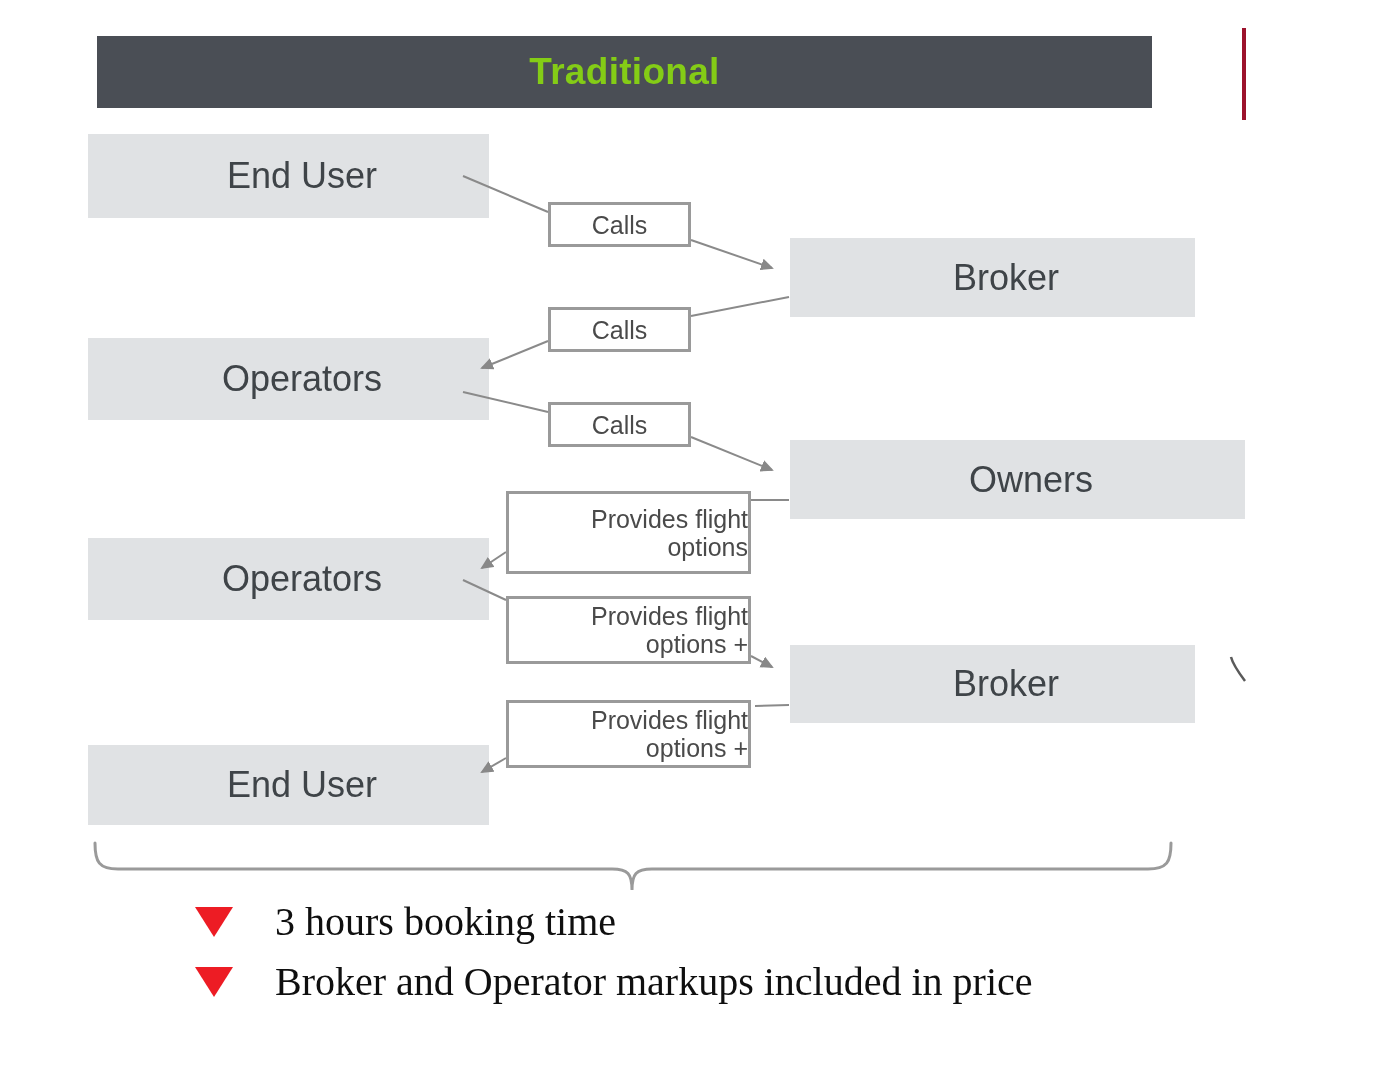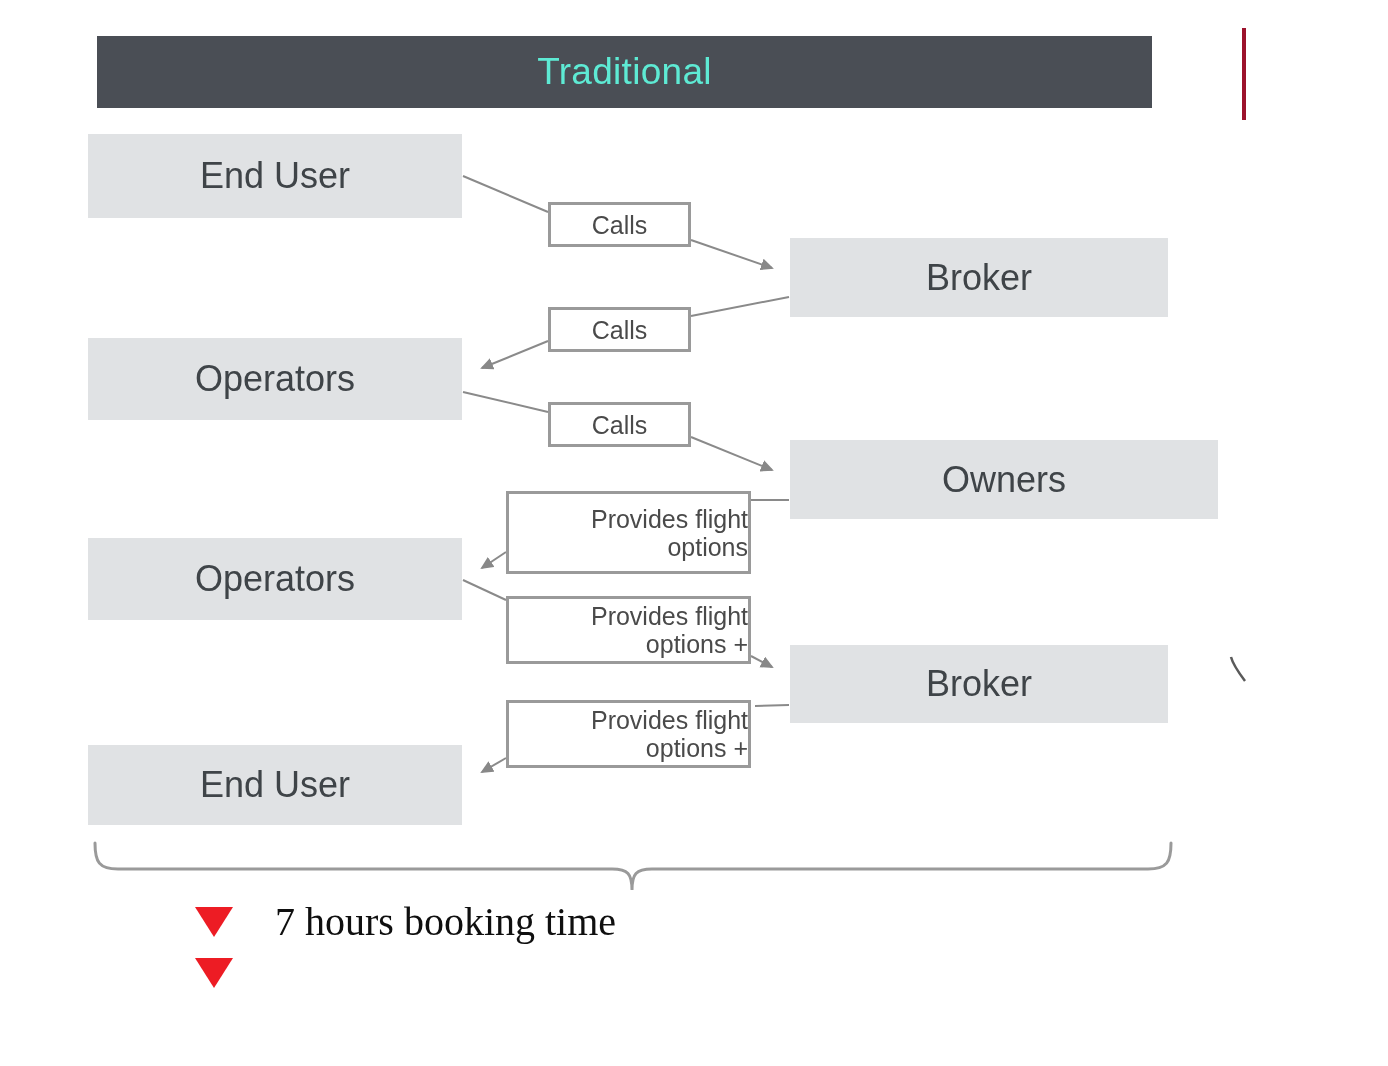--- a/index.html
+++ b/index.html
@@ -24,38 +24,39 @@
     left: 97px;
     top: 36px;
     width: 1055px;
     height: 72px;
     background: #4a4e55;
     display: flex;
     align-items: center;
     justify-content: center;
   }
   .title-bar .title-text {
-    color: #5eead4;
+    color: #84cc16;
     font-size: 37px;
-    font-weight: 400;
+    font-weight: 700;
     letter-spacing: 0.3px;
     font-family: "Liberation Sans", sans-serif;
   }
 
   
   .node {
     position: absolute;
     background: #e0e2e4;
     display: flex;
     align-items: center;
     justify-content: center;
     color: #3f4448;
     font-size: 36px;
     font-family: "Liberation Sans", sans-serif;
     font-weight: 400;
+    padding-left: 27px;
   }
 
   
   .edge-label {
     position: absolute;
     background: #ffffff;
     border: 3px solid #9a9a9a;
     display: flex;
     align-items: center;
     justify-content: center;
@@ -233,20 +234,21 @@
     <span>Provides flight options +</span>
   </div>
 
   <div class="edge-label" style="left:506px; top:700px; width:245px; height:68px;">
     <span>Provides flight options +</span>
   </div>
 
   <div class="bullets">
     <div class="bullet-row">
       <span class="bullet-marker"></span>
-      <span class="bullet-text">7 hours booking time</span>
+      <span class="bullet-text">3 hours booking time</span>
     </div>
     <div class="bullet-row">
       <span class="bullet-marker"></span>
+      <span class="bullet-text">Broker and Operator markups included in price</span>
     </div>
   </div>
 
 </div>
 
 </body></html>

